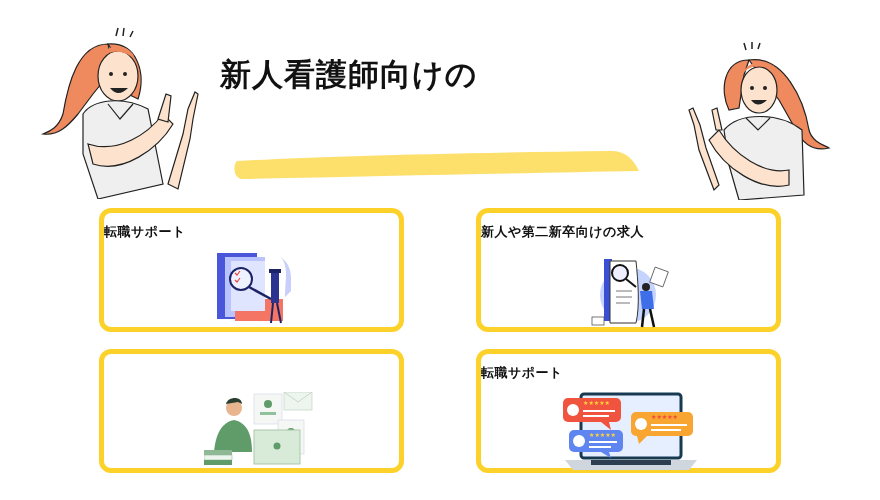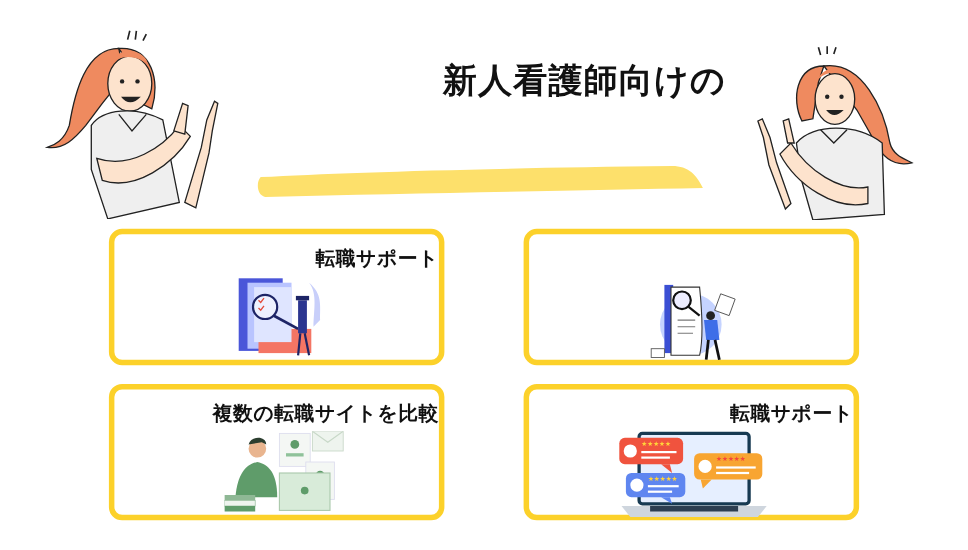--- a/index.html
+++ b/index.html
@@ -1,43 +1,43 @@
 <!DOCTYPE html>
 <html><head>
 <meta charset="utf-8">
 <style>
   * { box-sizing: border-box; margin: 0; padding: 0; }
   html, body { width: 880px; height: 500px; background: #ffffff; overflow: hidden; }
   body { position: relative; font-family: "DejaVu Sans", sans-serif; }
 
   .title {
     position: absolute; left: 220px; top: 50px; width: 440px;
-    text-align: right; font-weight: bold; color: #111;
+    text-align: left; font-weight: bold; color: #111;
     font-size: 31px; line-height: 48px; letter-spacing: 1px;
   }
   .underline {
     position: absolute; left: 231px; top: 149px; width: 410px; height: 32px;
   }
 
   .person { position: absolute; }
   .person-left { left: 38px; top: 14px; width: 165px; height: 185px; }
   .person-right { left: 684px; top: 30px; width: 150px; height: 170px; }
 
   .card {
     position: absolute; width: 305px; height: 124px;
     border: 5px solid #fcd12a; border-radius: 12px; background: #fff;
   }
   .card-1 { left: 99px; top: 208px; }
   .card-2 { left: 476px; top: 208px; }
   .card-3 { left: 99px; top: 349px; }
   .card-4 { left: 476px; top: 349px; }
 
   .card-label {
-    position: absolute; left: 0; right: 0; top: 10px; text-align: right;
-    font-size: 18px; font-weight: bold; color: #111; letter-spacing: 0.5px;
+    position: absolute; left: 0; right: 0; top: 10px; text-align: left;
+    font-size: 13px; font-weight: bold; color: #111; letter-spacing: 0.5px;
   }
   .illus { position: absolute; }
 </style>
 </head>
 <body>
 
 <svg class="person person-left" viewBox="0 0 165 185">
   <path d="M78 22 l2 -8 M85 22 l1 -8 M92 23 l3 -6" stroke="#222" stroke-width="1.5" fill="none"></path>
   <path d="M70 30 C40 30 30 70 25 100 C20 115 10 118 5 120 C20 122 30 112 40 100 L55 80 L75 55 Z" fill="#ef8a5f" stroke="#222" stroke-width="1.2"></path>
   <path d="M70 30 C100 28 108 60 100 85 L90 80 L80 45 Z" fill="#ef8a5f" stroke="#222" stroke-width="1.2"></path>
@@ -88,40 +88,40 @@
     <path d="M24 26 l2 2 l3 -4 M24 33 l2 2 l3 -4" stroke="#e34b3a" stroke-width="1.2" fill="none"></path>
     <rect x="60" y="26" width="8" height="30" fill="#2b3590"></rect>
     <rect x="58" y="22" width="12" height="4" fill="#1d2466"></rect>
     <line x1="62" y1="56" x2="60" y2="76" stroke="#1d2466" stroke-width="2"></line>
     <line x1="66" y1="56" x2="70" y2="76" stroke="#1d2466" stroke-width="2"></line>
     <path d="M70 10 C78 20 74 36 74 50 L80 44 C80 30 82 20 70 10Z" fill="#c8cffa"></path>
   </svg>
 </div>
 
 <div class="card card-2">
+  <div class="card-label">新人や第二新卒向けの求人</div>
   <svg class="illus" style="left:105px;top:38px;width:90px;height:80px" viewBox="0 0 90 80">
     <circle cx="42" cy="44" r="28" fill="#c5d3ff"></circle>
     <rect x="18" y="8" width="8" height="62" fill="#3b4fd4"></rect>
     <path d="M24 10 L50 10 C52 30 54 55 50 72 L24 72 Z" fill="#ffffff" stroke="#333" stroke-width="1"></path>
     <line x1="30" y1="40" x2="46" y2="40" stroke="#777" stroke-width="1"></line>
     <line x1="30" y1="46" x2="46" y2="46" stroke="#777" stroke-width="1"></line>
     <line x1="30" y1="52" x2="44" y2="52" stroke="#777" stroke-width="1"></line>
     <circle cx="34" cy="22" r="8" fill="#eef" stroke="#111" stroke-width="2"></circle>
     <line x1="40" y1="28" x2="50" y2="36" stroke="#111" stroke-width="2"></line>
     <circle cx="60" cy="36" r="4" fill="#222"></circle>
     <path d="M54 40 L66 40 L68 58 L56 58 Z" fill="#3e6ee8"></path>
     <line x1="58" y1="58" x2="56" y2="76" stroke="#111" stroke-width="2.5"></line>
     <line x1="64" y1="58" x2="68" y2="76" stroke="#111" stroke-width="2.5"></line>
     <rect x="66" y="18" width="14" height="16" fill="#fff" stroke="#555" stroke-width="0.8" transform="rotate(20 73 26)"></rect>
     <rect x="6" y="66" width="12" height="8" fill="#fff" stroke="#555" stroke-width="0.8"></rect>
   </svg>
 </div>
 
 <div class="card card-3">
-  <div class="card-label">複数の転職サイトを比較</div>
   <svg class="illus" style="left:100px;top:38px;width:110px;height:78px" viewBox="0 0 110 78">
     <rect x="50" y="2" width="28" height="30" fill="#f4f7f4" stroke="#dde" stroke-width="0.8"></rect>
     <circle cx="64" cy="12" r="4" fill="#5f9c6a"></circle>
     <rect x="56" y="20" width="16" height="3" fill="#8fc29a"></rect>
     <rect x="80" y="0" width="28" height="18" fill="#eef4ee" stroke="#c8d8c8" stroke-width="0.8"></rect>
     <path d="M80 0 L94 10 L108 0" stroke="#c8d8c8" fill="none"></path>
     <rect x="74" y="28" width="26" height="34" fill="#f4f7f4" stroke="#dde" stroke-width="0.8"></rect>
     <circle cx="87" cy="40" r="4" fill="#5f9c6a"></circle>
     <circle cx="30" cy="16" r="8" fill="#e9b58f"></circle>
     <path d="M22 12 C24 4 38 4 38 12 L34 10 Z" fill="#2c3e2f"></path>

